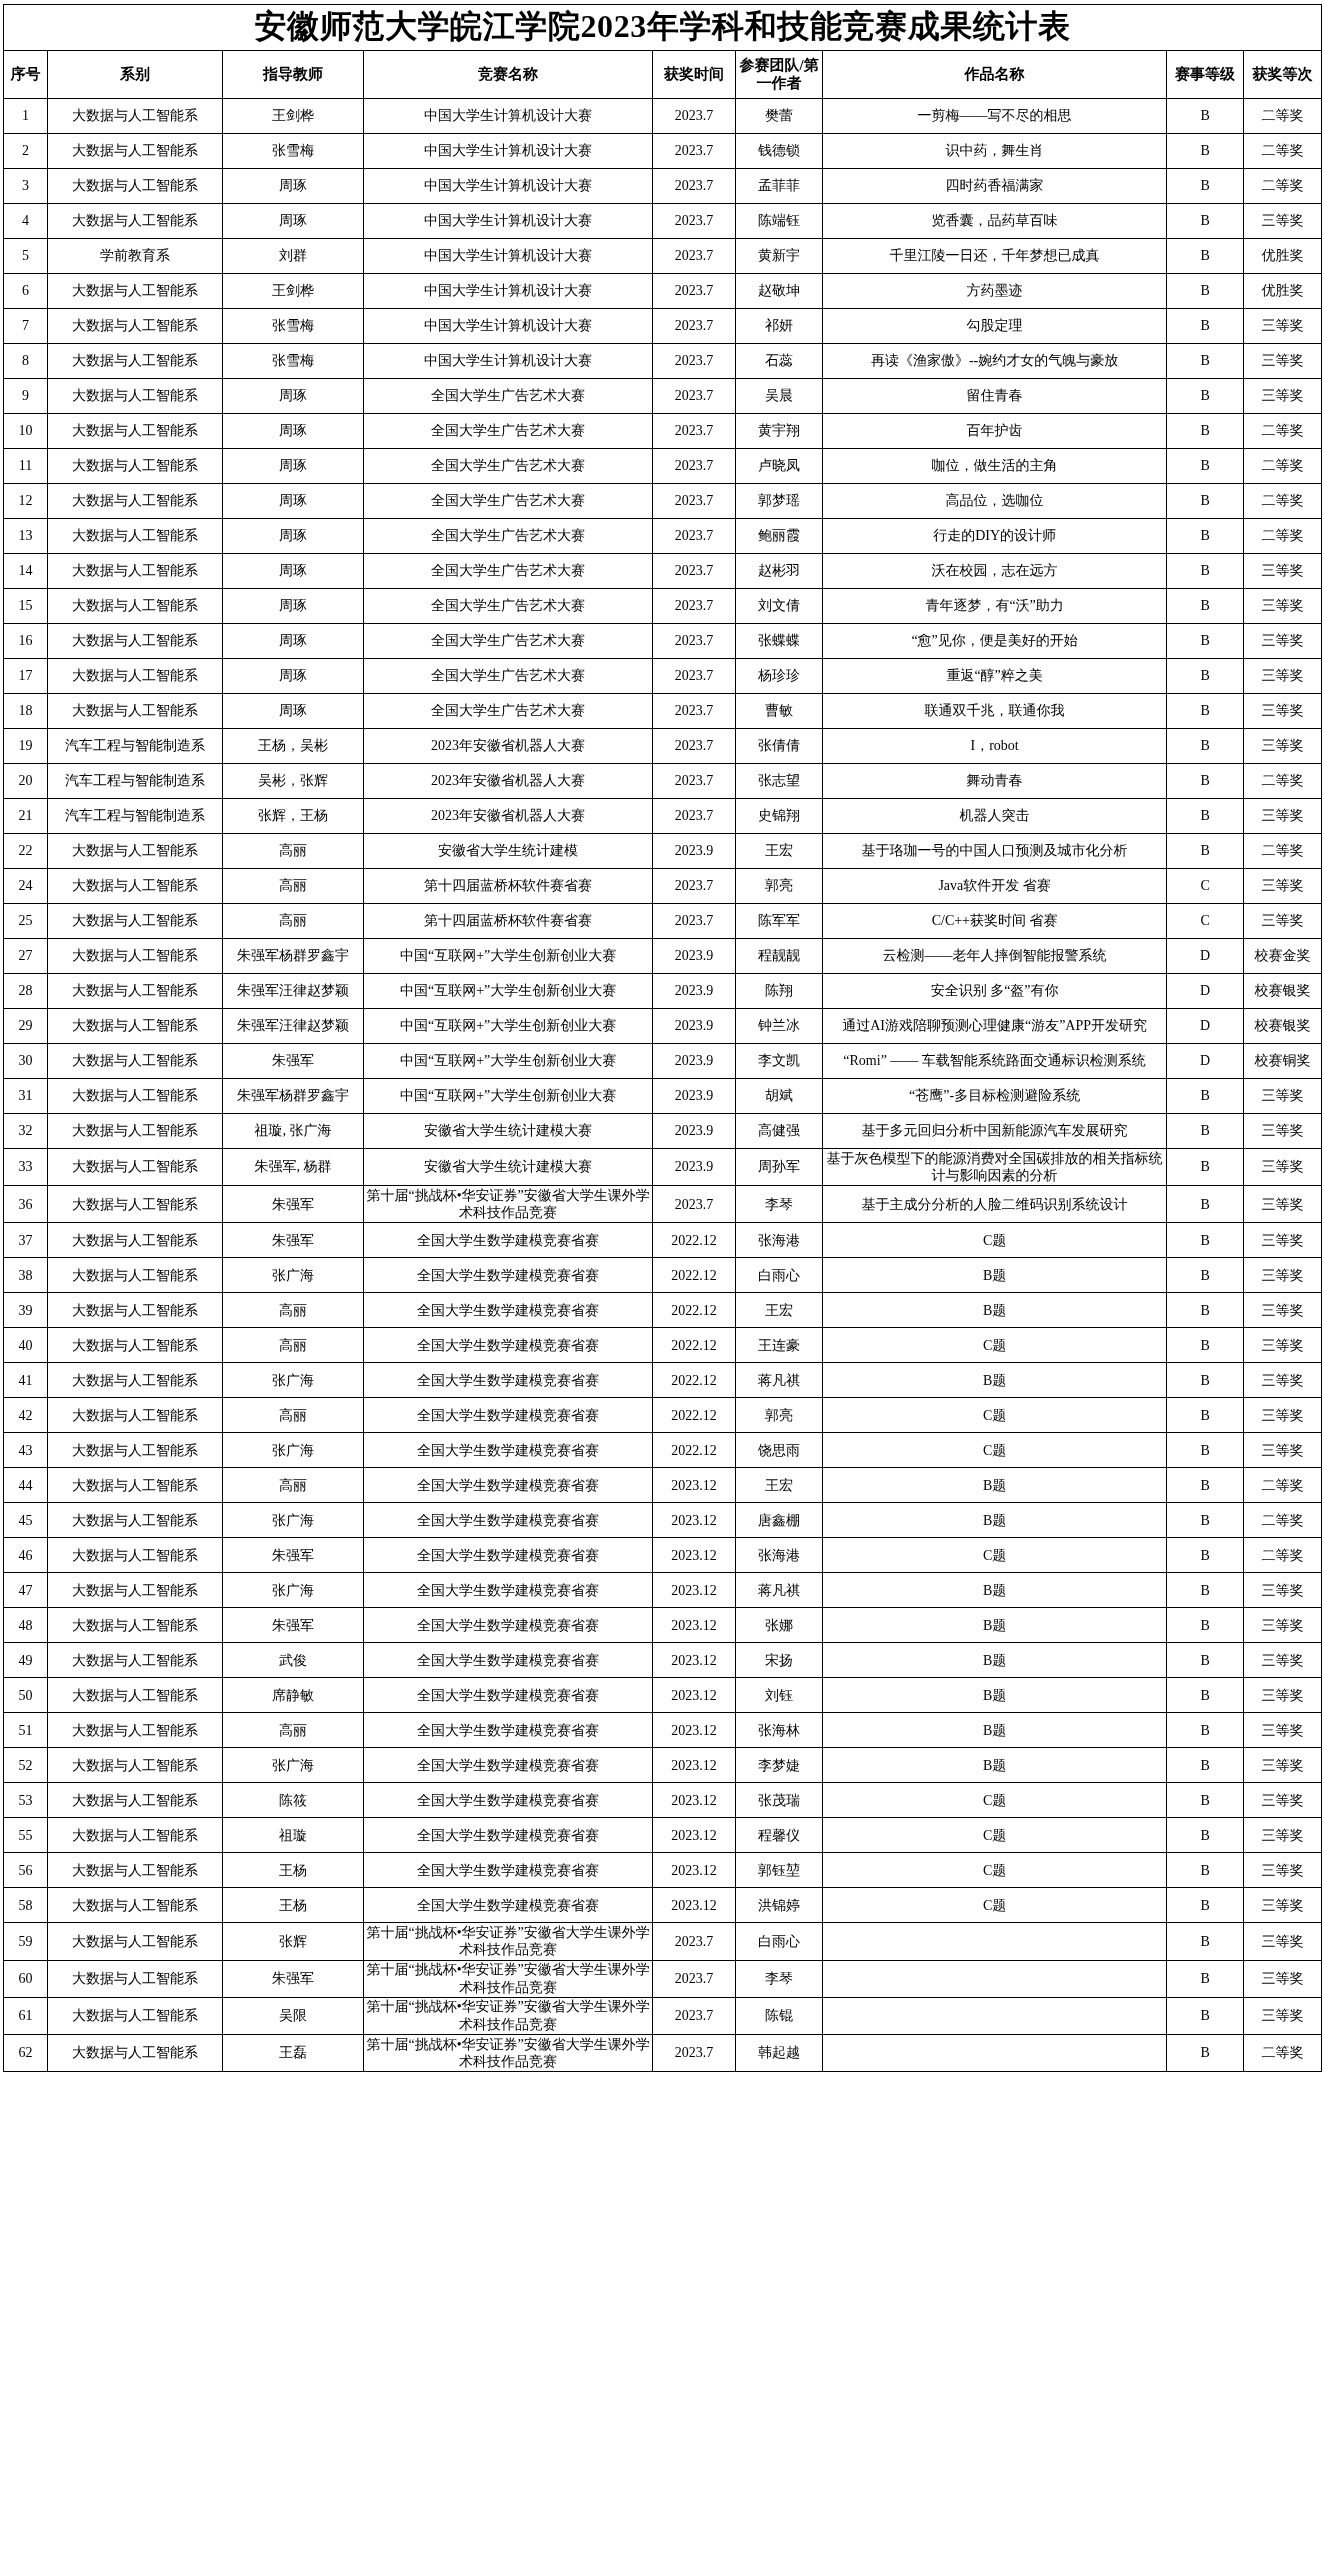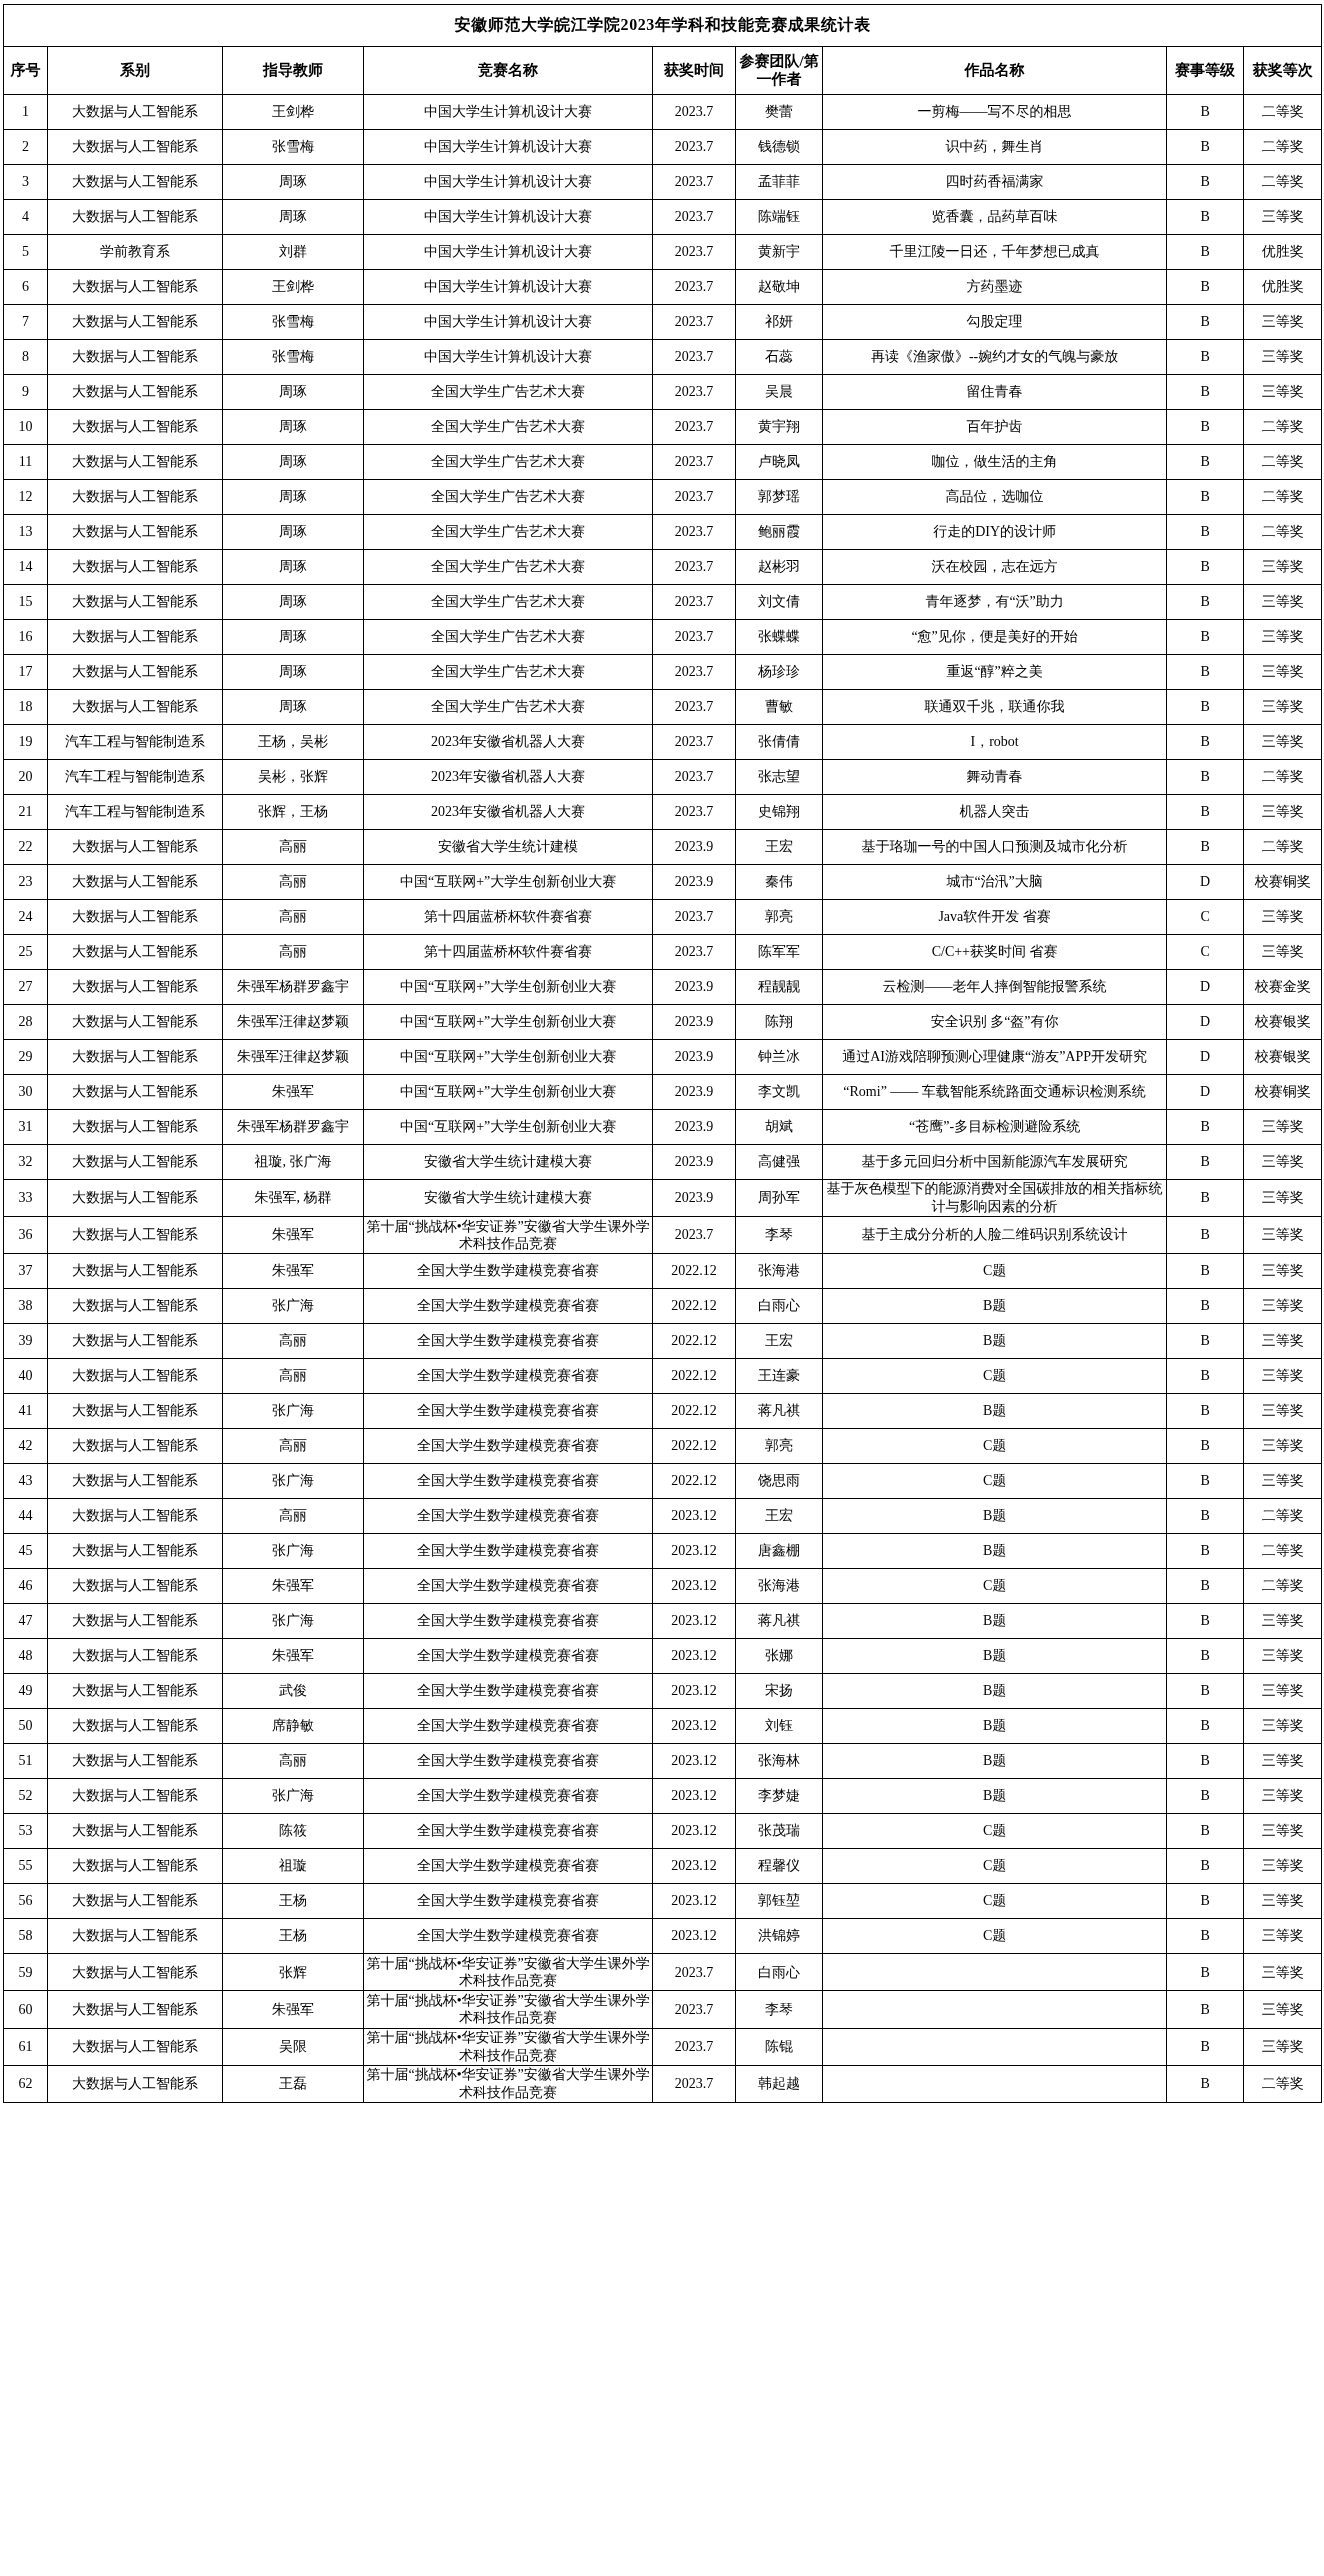--- a/index.html
+++ b/index.html
@@ -28,21 +28,21 @@
   table.results td, table.results th {
     border: 0.6px solid #000000;
     text-align: center;
     vertical-align: middle;
     padding: 0.6px 1.9px;
     box-sizing: border-box;
     word-break: break-all;
     overflow: hidden;
   }
   .title-cell {
-    font-size: 16px;
+    font-size: 32px;
     font-weight: bold;
     height: 42px;
     letter-spacing: 0.6px;
   }
   th.col-head {
     font-size: 15px;
     font-weight: bold;
     height: 48px;
     line-height: 1.25;
   }
@@ -323,31 +323,20 @@
           <td class="data-cell c-dept">大数据与人工智能系</td>
           <td class="data-cell c-teacher">高丽</td>
           <td class="data-cell c-comp">安徽省大学生统计建模</td>
           <td class="data-cell c-time">2023.9</td>
           <td class="data-cell c-author">王宏</td>
           <td class="data-cell c-work">基于珞珈一号的中国人口预测及城市化分析</td>
           <td class="data-cell c-level">B</td>
           <td class="data-cell c-award">二等奖</td>
         </tr>
         <tr>
-          <td class="data-cell c-no">23</td>
-          <td class="data-cell c-dept">大数据与人工智能系</td>
-          <td class="data-cell c-teacher">高丽</td>
-          <td class="data-cell c-comp">中国“互联网+”大学生创新创业大赛</td>
-          <td class="data-cell c-time">2023.9</td>
-          <td class="data-cell c-author">秦伟</td>
-          <td class="data-cell c-work">城市“治汛”大脑</td>
-          <td class="data-cell c-level">D</td>
-          <td class="data-cell c-award">校赛铜奖</td>
-        </tr>
-        <tr>
           <td class="data-cell c-no">24</td>
           <td class="data-cell c-dept">大数据与人工智能系</td>
           <td class="data-cell c-teacher">高丽</td>
           <td class="data-cell c-comp">第十四届蓝桥杯软件赛省赛</td>
           <td class="data-cell c-time">2023.7</td>
           <td class="data-cell c-author">郭亮</td>
           <td class="data-cell c-work">Java软件开发 省赛</td>
           <td class="data-cell c-level">C</td>
           <td class="data-cell c-award">三等奖</td>
         </tr>

